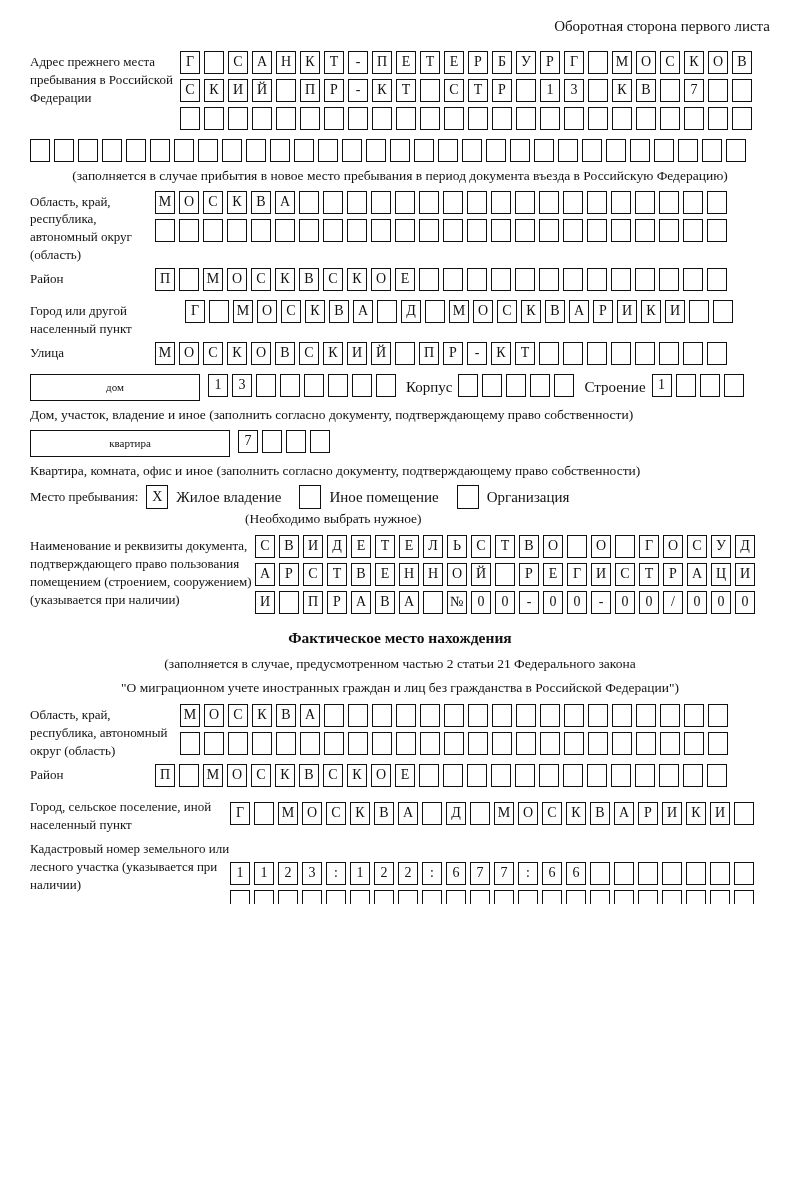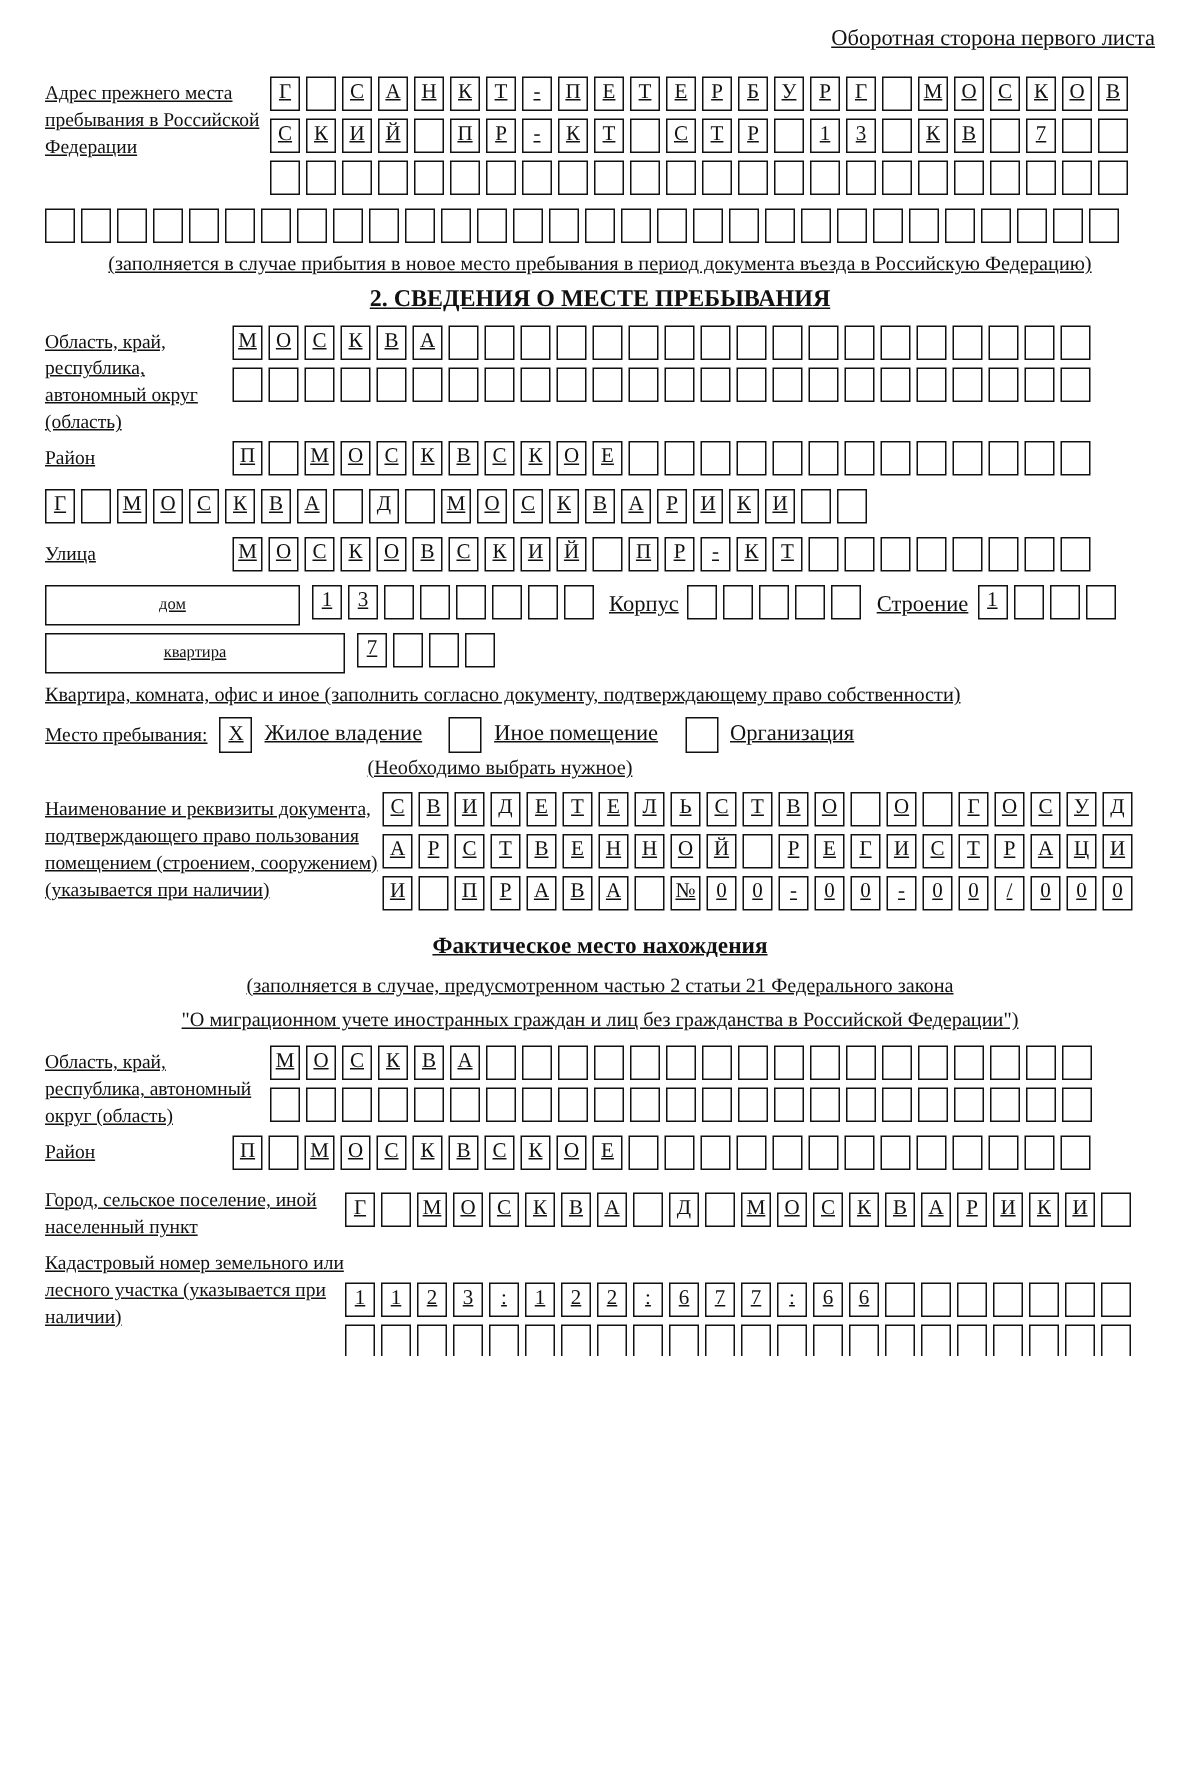--- a/index.html
+++ b/index.html
@@ -8,21 +8,20 @@
     font-family: "Liberation Serif", "DejaVu Serif", serif;
     color: #111111;
     width: 800px;
   }
   .page {
     width: 800px;
     height: 904px;
     padding: 18px 30px 10px 30px;
     position: relative;
     overflow: hidden;
-    text-decoration: underline;
   }
   .header-note {
     text-align: right;
     font-size: 15px;
     margin-bottom: 16px;
   }
   .field-row { display: flex; align-items: flex-start; margin-bottom: 4px; }
   .label {
     font-size: 13px;
     line-height: 1.38;
@@ -216,21 +215,20 @@
       <div class="cell"></div>
       <div class="cell"></div>
       <div class="cell"></div>
       <div class="cell"></div>
       <div class="cell"></div>
       <div class="cell"></div>
       <div class="cell"></div>
     </div>
   <div class="note center">(заполняется в случае прибытия в новое место пребывания в период документа въезда в Российскую Федерацию)</div>
 
-  <div class="section-title">2. СВЕДЕНИЯ О МЕСТЕ ПРЕБЫВАНИЯ</div>
 
   <div class="field-row">
     <div class="label w125">Область, край, республика, автономный округ (область)</div>
     <div class="grid-col">
       <div class="cellrow">
           <div class="cell">М</div>
           <div class="cell">О</div>
           <div class="cell">С</div>
           <div class="cell">К</div>
           <div class="cell">В</div>
@@ -307,20 +305,21 @@
         <div class="cell"></div>
         <div class="cell"></div>
         <div class="cell"></div>
         <div class="cell"></div>
         <div class="cell"></div>
         <div class="cell"></div>
       </div>
   </div>
 
   <div class="field-row">
+    <div class="label w155">Город или другой населенный пункт</div>
     <div class="cellrow">
         <div class="cell">Г</div>
         <div class="cell"></div>
         <div class="cell">М</div>
         <div class="cell">О</div>
         <div class="cell">С</div>
         <div class="cell">К</div>
         <div class="cell">В</div>
         <div class="cell">А</div>
         <div class="cell"></div>
@@ -392,20 +391,21 @@
         <div class="cell"></div>
       </div>
     <div class="inline-label">Строение</div>
     <div class="cellrow">
         <div class="cell">1</div>
         <div class="cell"></div>
         <div class="cell"></div>
         <div class="cell"></div>
       </div>
   </div>
+  <div class="note">Дом, участок, владение и иное (заполнить согласно документу, подтверждающему право собственности)</div>
 
   <div class="field-row">
     <div class="wide-box wb200">квартира</div>
     <div class="cellrow">
         <div class="cell">7</div>
         <div class="cell"></div>
         <div class="cell"></div>
         <div class="cell"></div>
       </div>
   </div>

